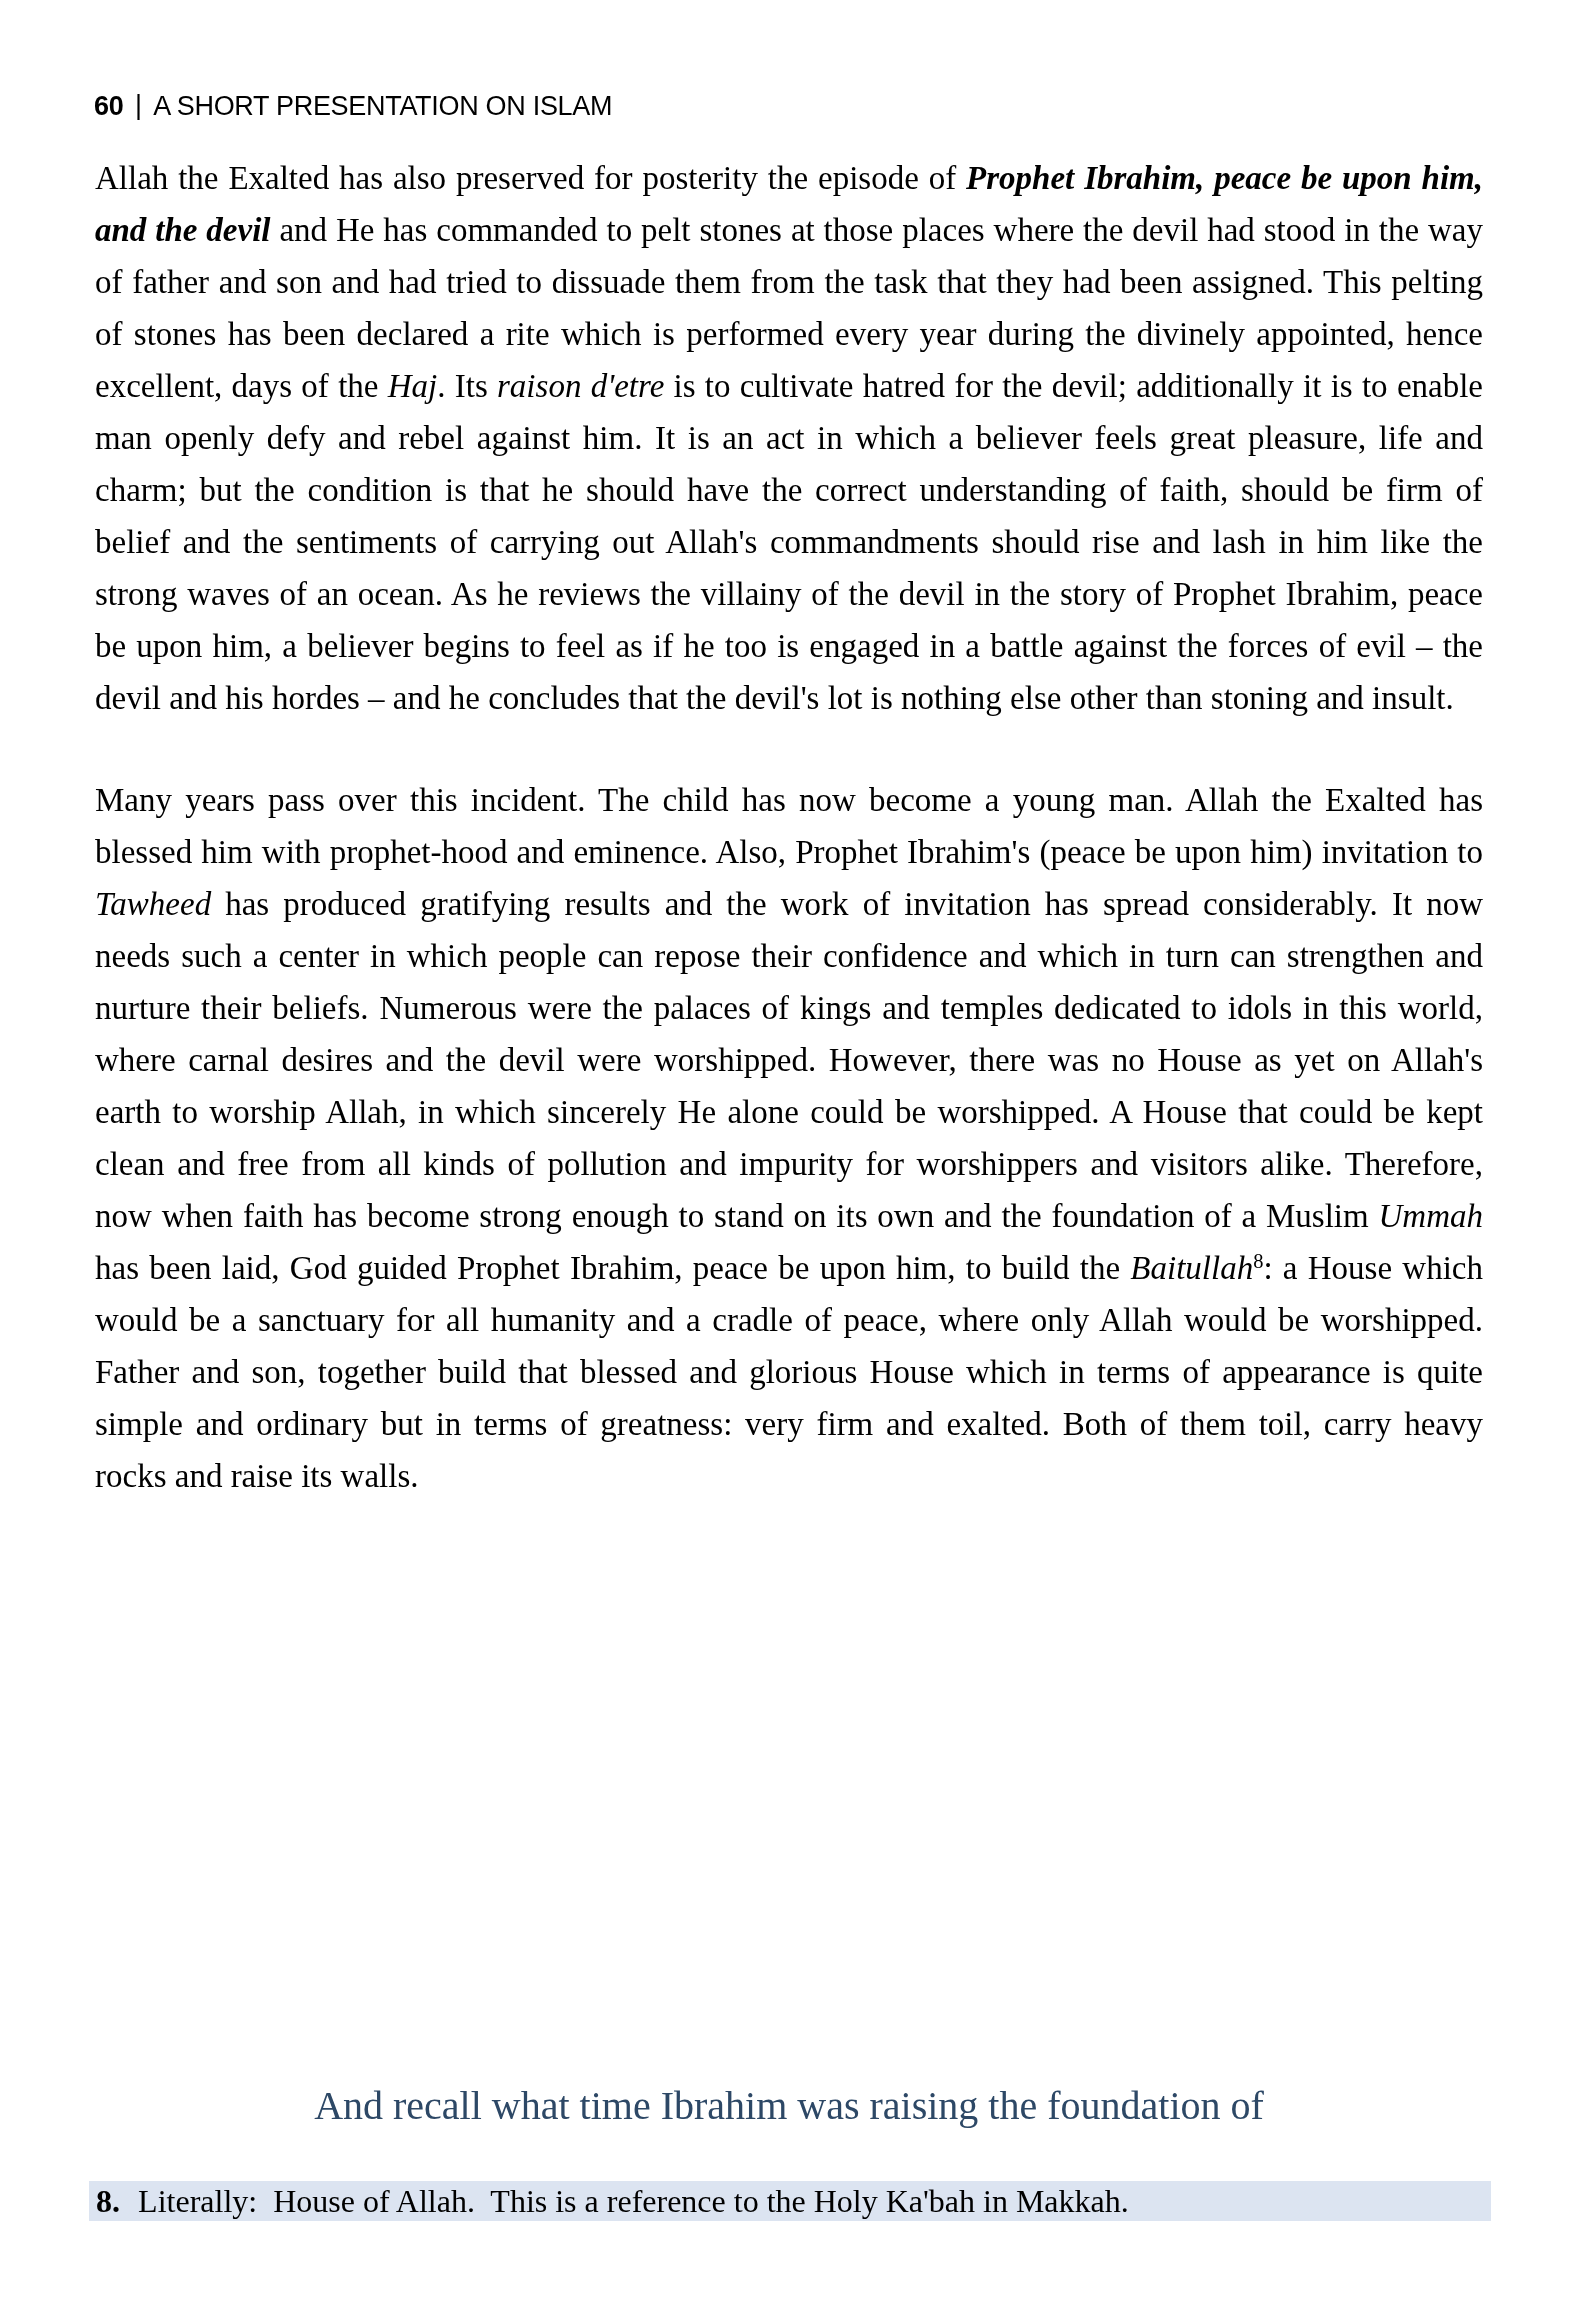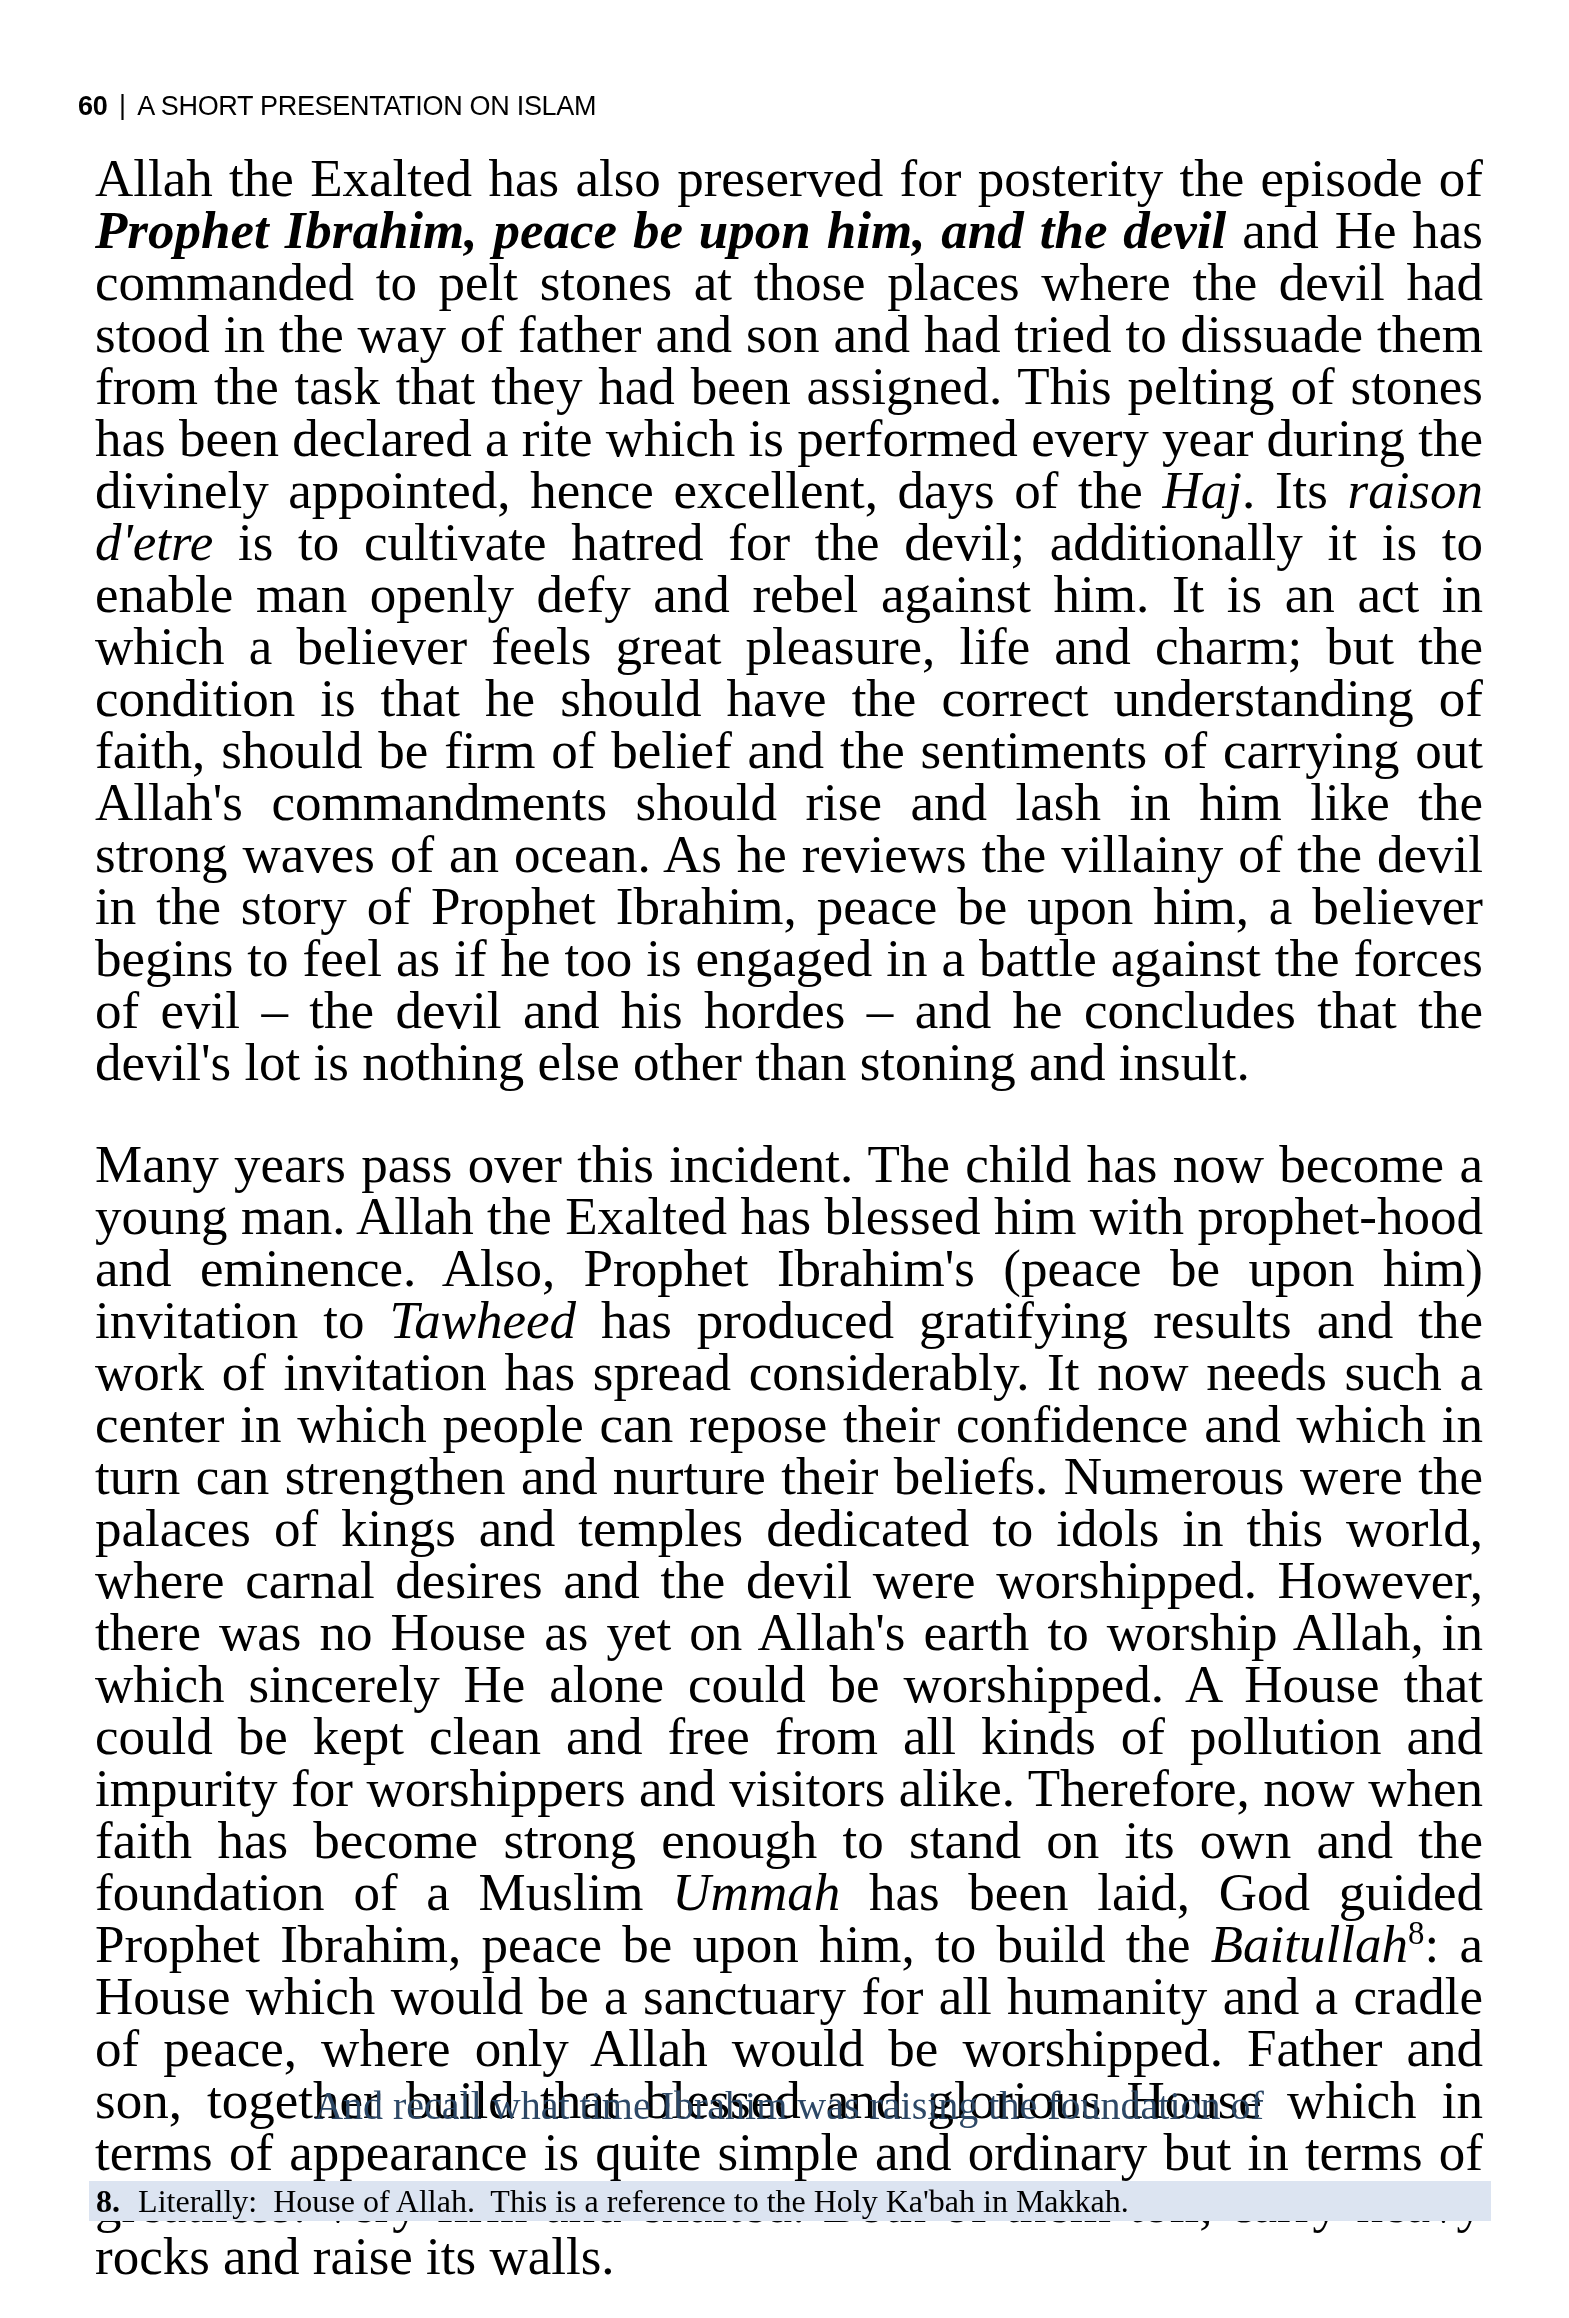--- a/index.html
+++ b/index.html
@@ -11,21 +11,21 @@
     position: relative;
     width: 1570px;
     height: 2319px;
     background: #ffffff;
     overflow: hidden;
     font-family: "Liberation Serif", serif;
     color: #000000;
   }
   .running-header {
     position: absolute;
-    left: 78px;
+    left: 94px;
     top: 91px;
     font-family: "Liberation Sans", sans-serif;
     font-size: 27px;
     letter-spacing: -0.3px;
     display: flex;
     align-items: baseline;
     white-space: pre;
   }
   .page-num {
     font-weight: bold;
@@ -36,21 +36,21 @@
     transform: translateY(-0.9px);
     display: inline-block;
   }
   .content {
     position: absolute;
     left: 95px;
     top: 152px;
     width: 1388px;
   }
   .body-para {
-    font-size: 53px;
+    font-size: 33px;
     line-height: 52px;
     text-align: justify;
     text-align-last: left;
     margin: 0 0 50px 0;
   }
   .seg-normal { font-style: normal; font-weight: normal; }
   .seg-italic { font-style: italic; }
   .seg-bold-italic { font-style: italic; font-weight: bold; }
   sup.fn-ref {
     font-size: 0.62em;

